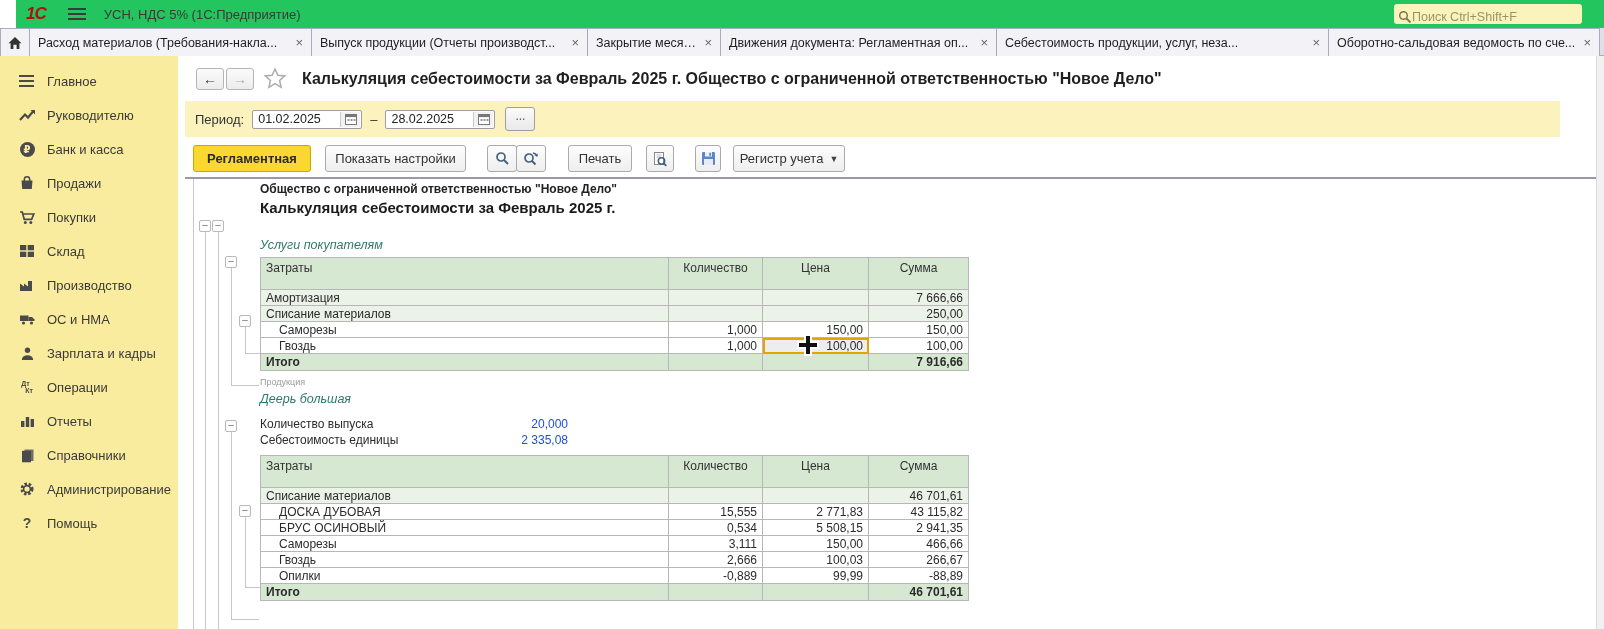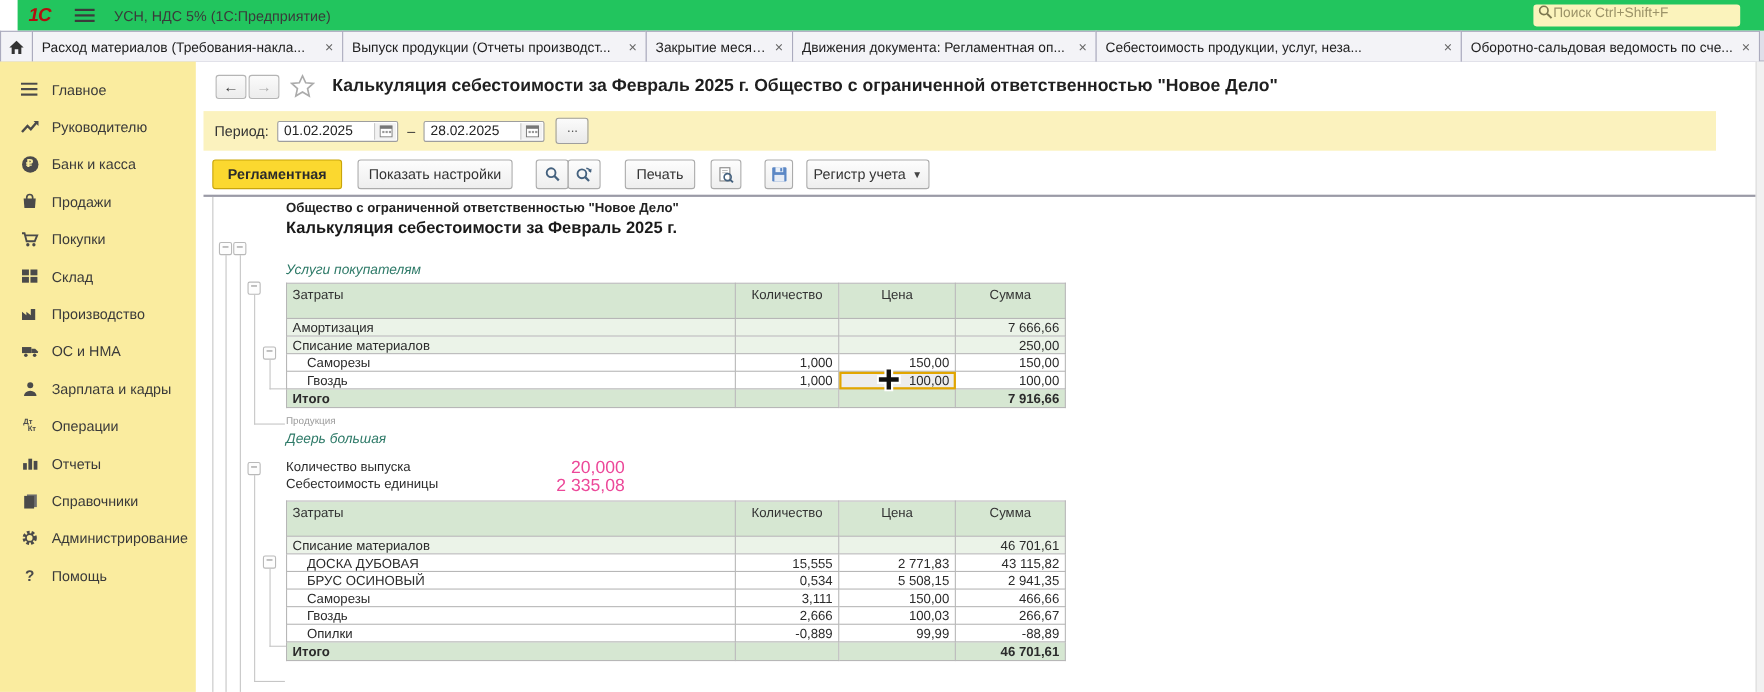--- a/index.html
+++ b/index.html
@@ -6,21 +6,21 @@
   html,body { width:1604px; height:629px; overflow:hidden; }
   body { font-family:"Liberation Sans","DejaVu Sans",sans-serif; background:#fff; position:relative; }
   .abs { position:absolute; }
 
   
   .topbar { left:16px; top:0; width:1604px; height:28px; background:#22c55e; display:flex; align-items:center; }
   .logo1c { margin-left:10px; font-weight:bold; font-style:italic; font-size:17px; color:#B40F0F; letter-spacing:-1px; }
   .mainmenu { margin-left:22px; width:18px; height:12px; display:flex; flex-direction:column; justify-content:space-between; cursor:pointer; }
   .mainmenu i { display:block; height:2px; background:#3B3B3B; }
   .apptitle { margin-left:18px; font-size:13px; color:#3A3A3A; }
-  .searchbox { position:absolute; right:38px; top:4px; width:188px; height:20px; background:#FBF3BC; border-radius:3px; display:flex; align-items:flex-start; padding-left:4px; }
+  .searchbox { position:absolute; right:38px; top:4px; width:188px; height:20px; background:#FBF3BC; border-radius:3px; display:flex; align-items:flex-end; padding-left:4px; }
   .searchbox input { border:none; background:transparent; outline:none; font-size:12.5px; width:160px; color:#555; font-family:inherit; }
   .searchbox input::placeholder { color:#9B9368; }
 
   
   .tabbar { left:0; top:28px; width:1604px; height:28px; background:#DFDFE9; border-bottom:1px solid #ABABBE; display:flex; }
   .tab { height:28px; background:#F3F3F7; border:1px solid #ABABBE; border-bottom:none; margin-right:-1px;
          display:flex; align-items:center; padding:0 8px; font-size:12.5px; color:#1E1E1E; cursor:pointer; overflow:hidden; }
   .tab .lbl { white-space:nowrap; overflow:hidden; text-overflow:ellipsis; flex:1; }
   .tab .x { margin-left:8px; color:#666; font-size:13px; line-height:13px; cursor:pointer; }
   .hometab { width:30px; justify-content:center; padding:0; }
@@ -68,21 +68,21 @@
   table.rep { position:absolute; border-collapse:collapse; table-layout:fixed; font-size:12px; color:#2B2B2B; background:#fff; }
   .rep td { border:1px solid #B7B7B7; padding:0 5px; height:16px; white-space:nowrap; overflow:hidden; }
   .rep tr.hdr td { background:#D6E7D2; height:32px; vertical-align:top; padding-top:3px; color:#333; }
   .rep td.num { text-align:right; }
   .rep td.ctr { text-align:center; }
   .rep tr.grp td { background:#EBF3E8; }
   .rep tr.tot td { background:#D6E7D2; font-weight:bold; height:17px; }
   .rep td.ind { padding-left:18px; }
   .rep td.sel { background:#EDEDED; outline:2px solid #E2A600; outline-offset:-2px; }
   .statlbl { font-size:12px; color:#2B2B2B; }
-  .statval { font-size:16px; color:#ec4899; text-align:right; }
+  .statval { font-size:12px; color:#1d4ed8; text-align:right; }
   .scrollbar { left:1596px; top:56px; width:8px; height:573px; background:#F1F1F1; border-left:1px solid #DCDCDC; }
 </style>
 </head>
 <body>
 
 <div class="abs topbar">
   <span class="logo1c">1С</span>
   <span class="mainmenu">
       <i></i>
       <i></i>

